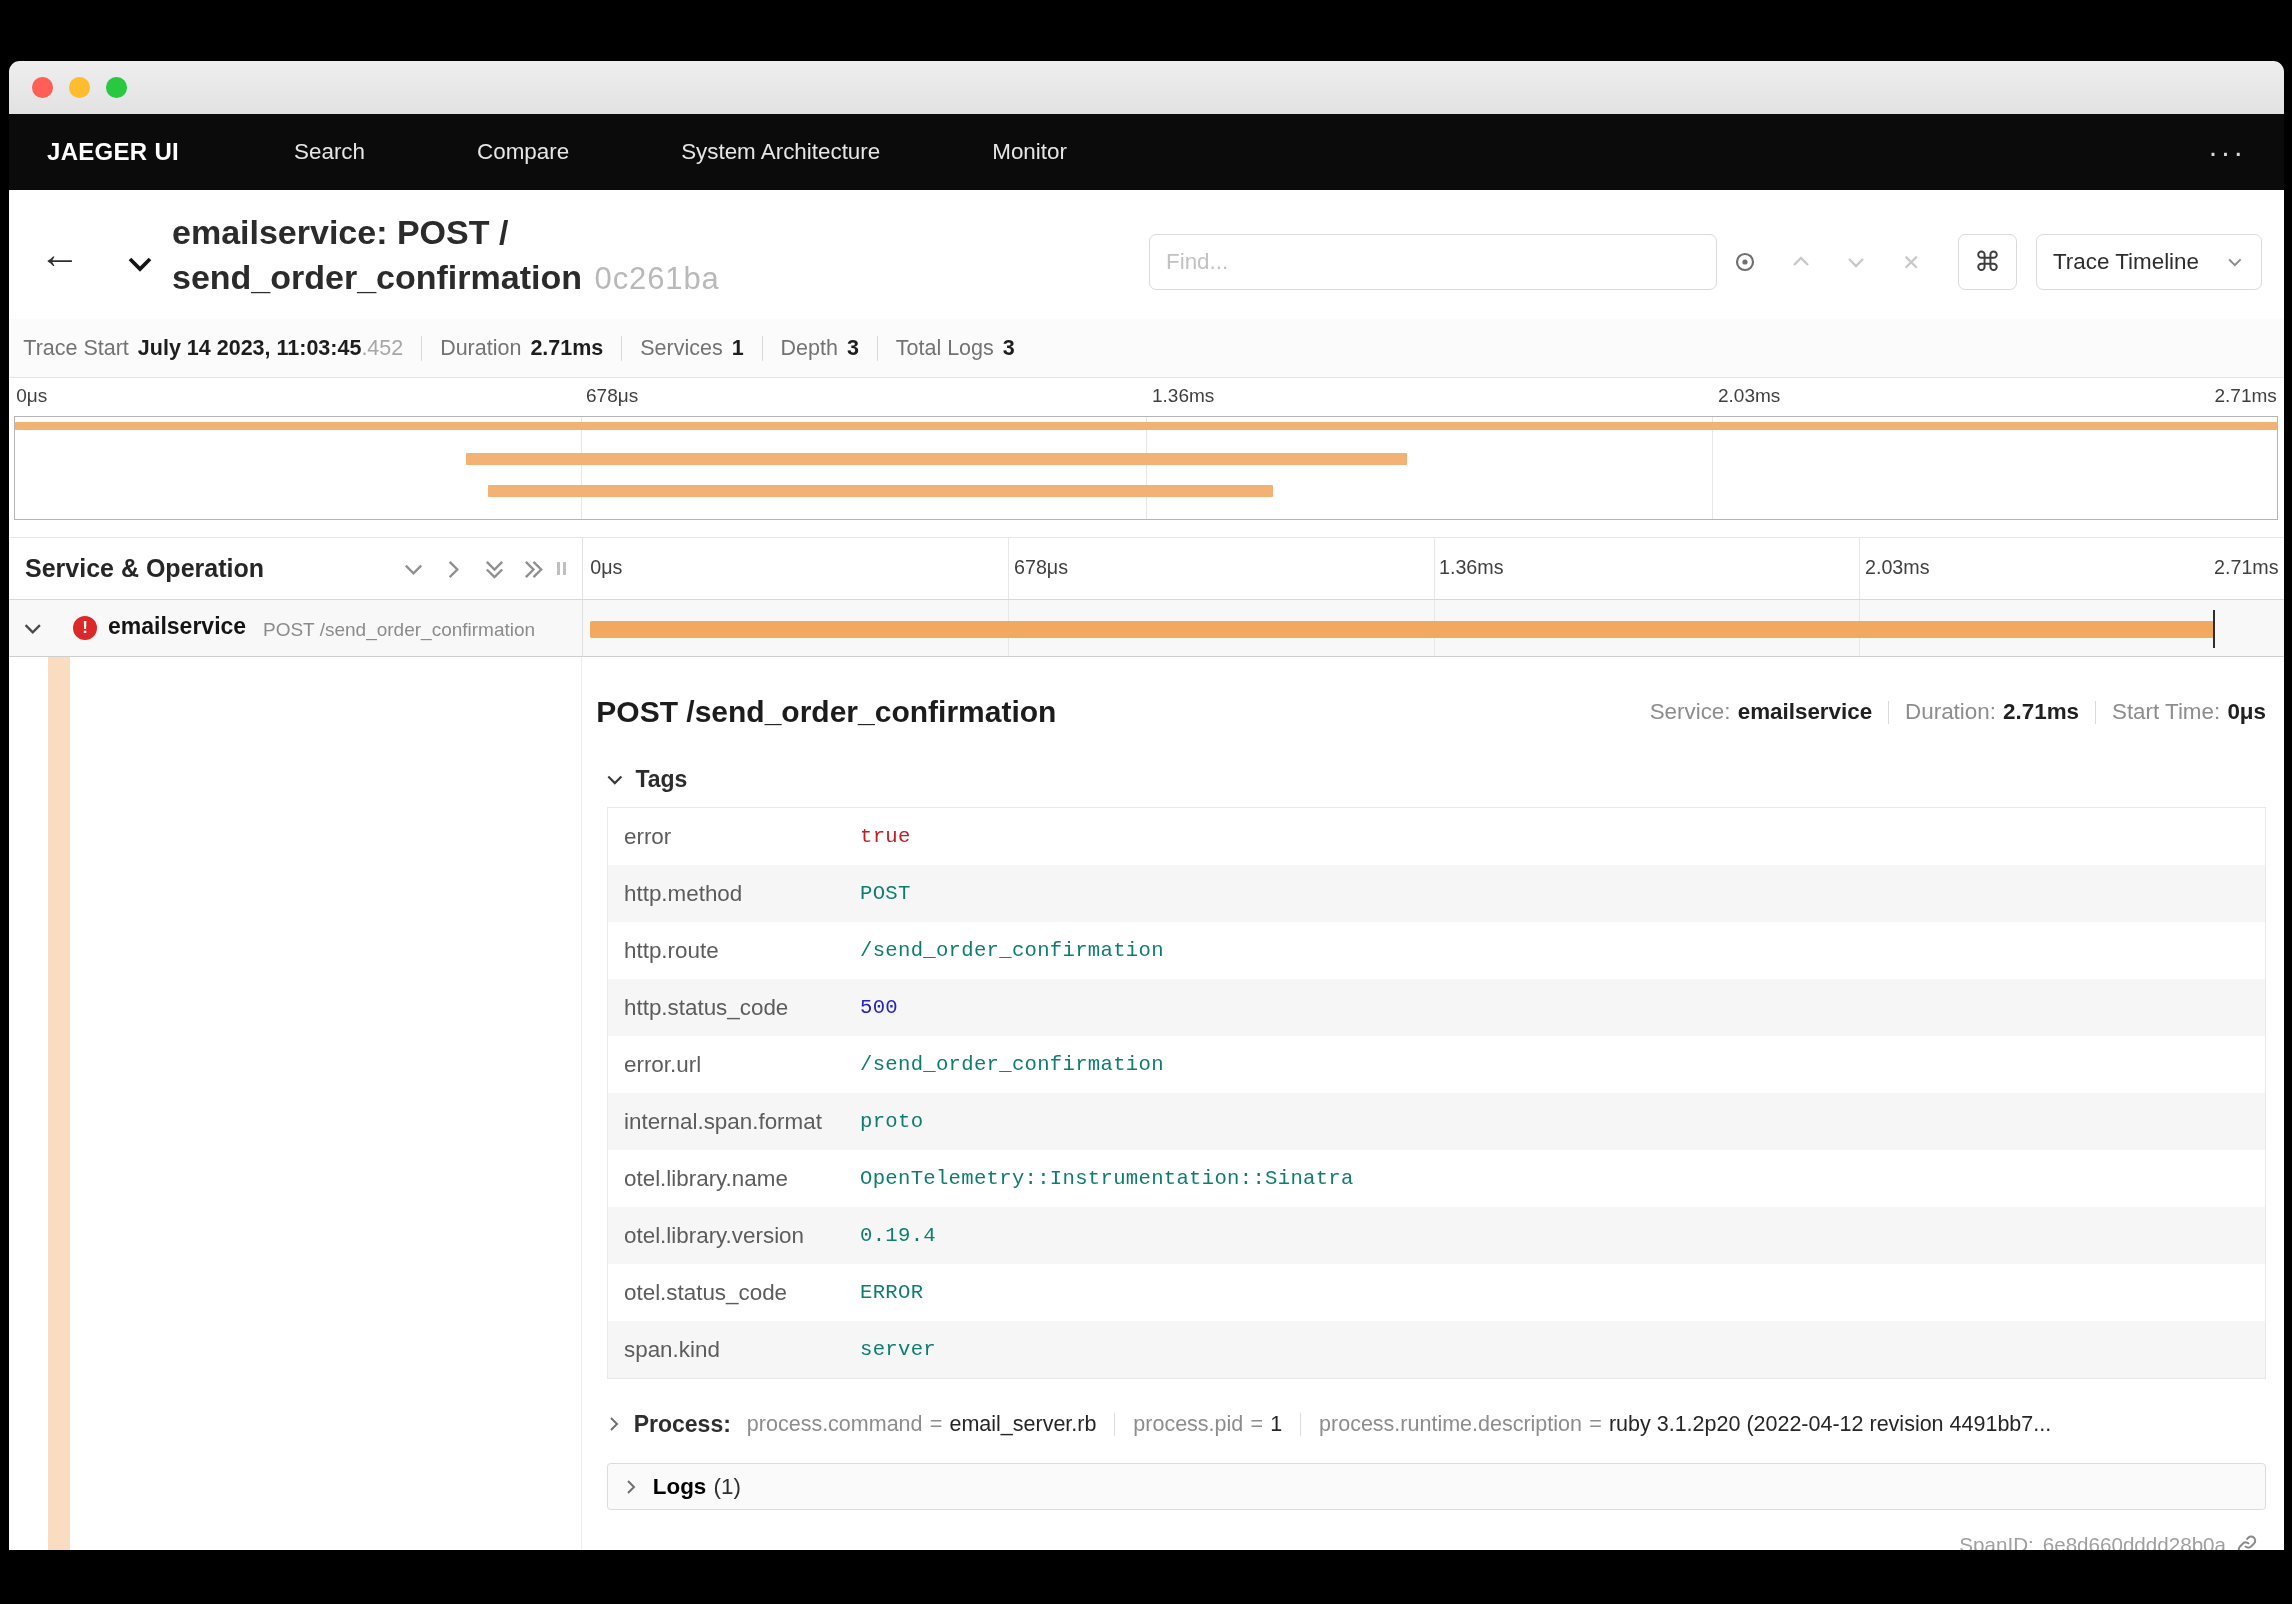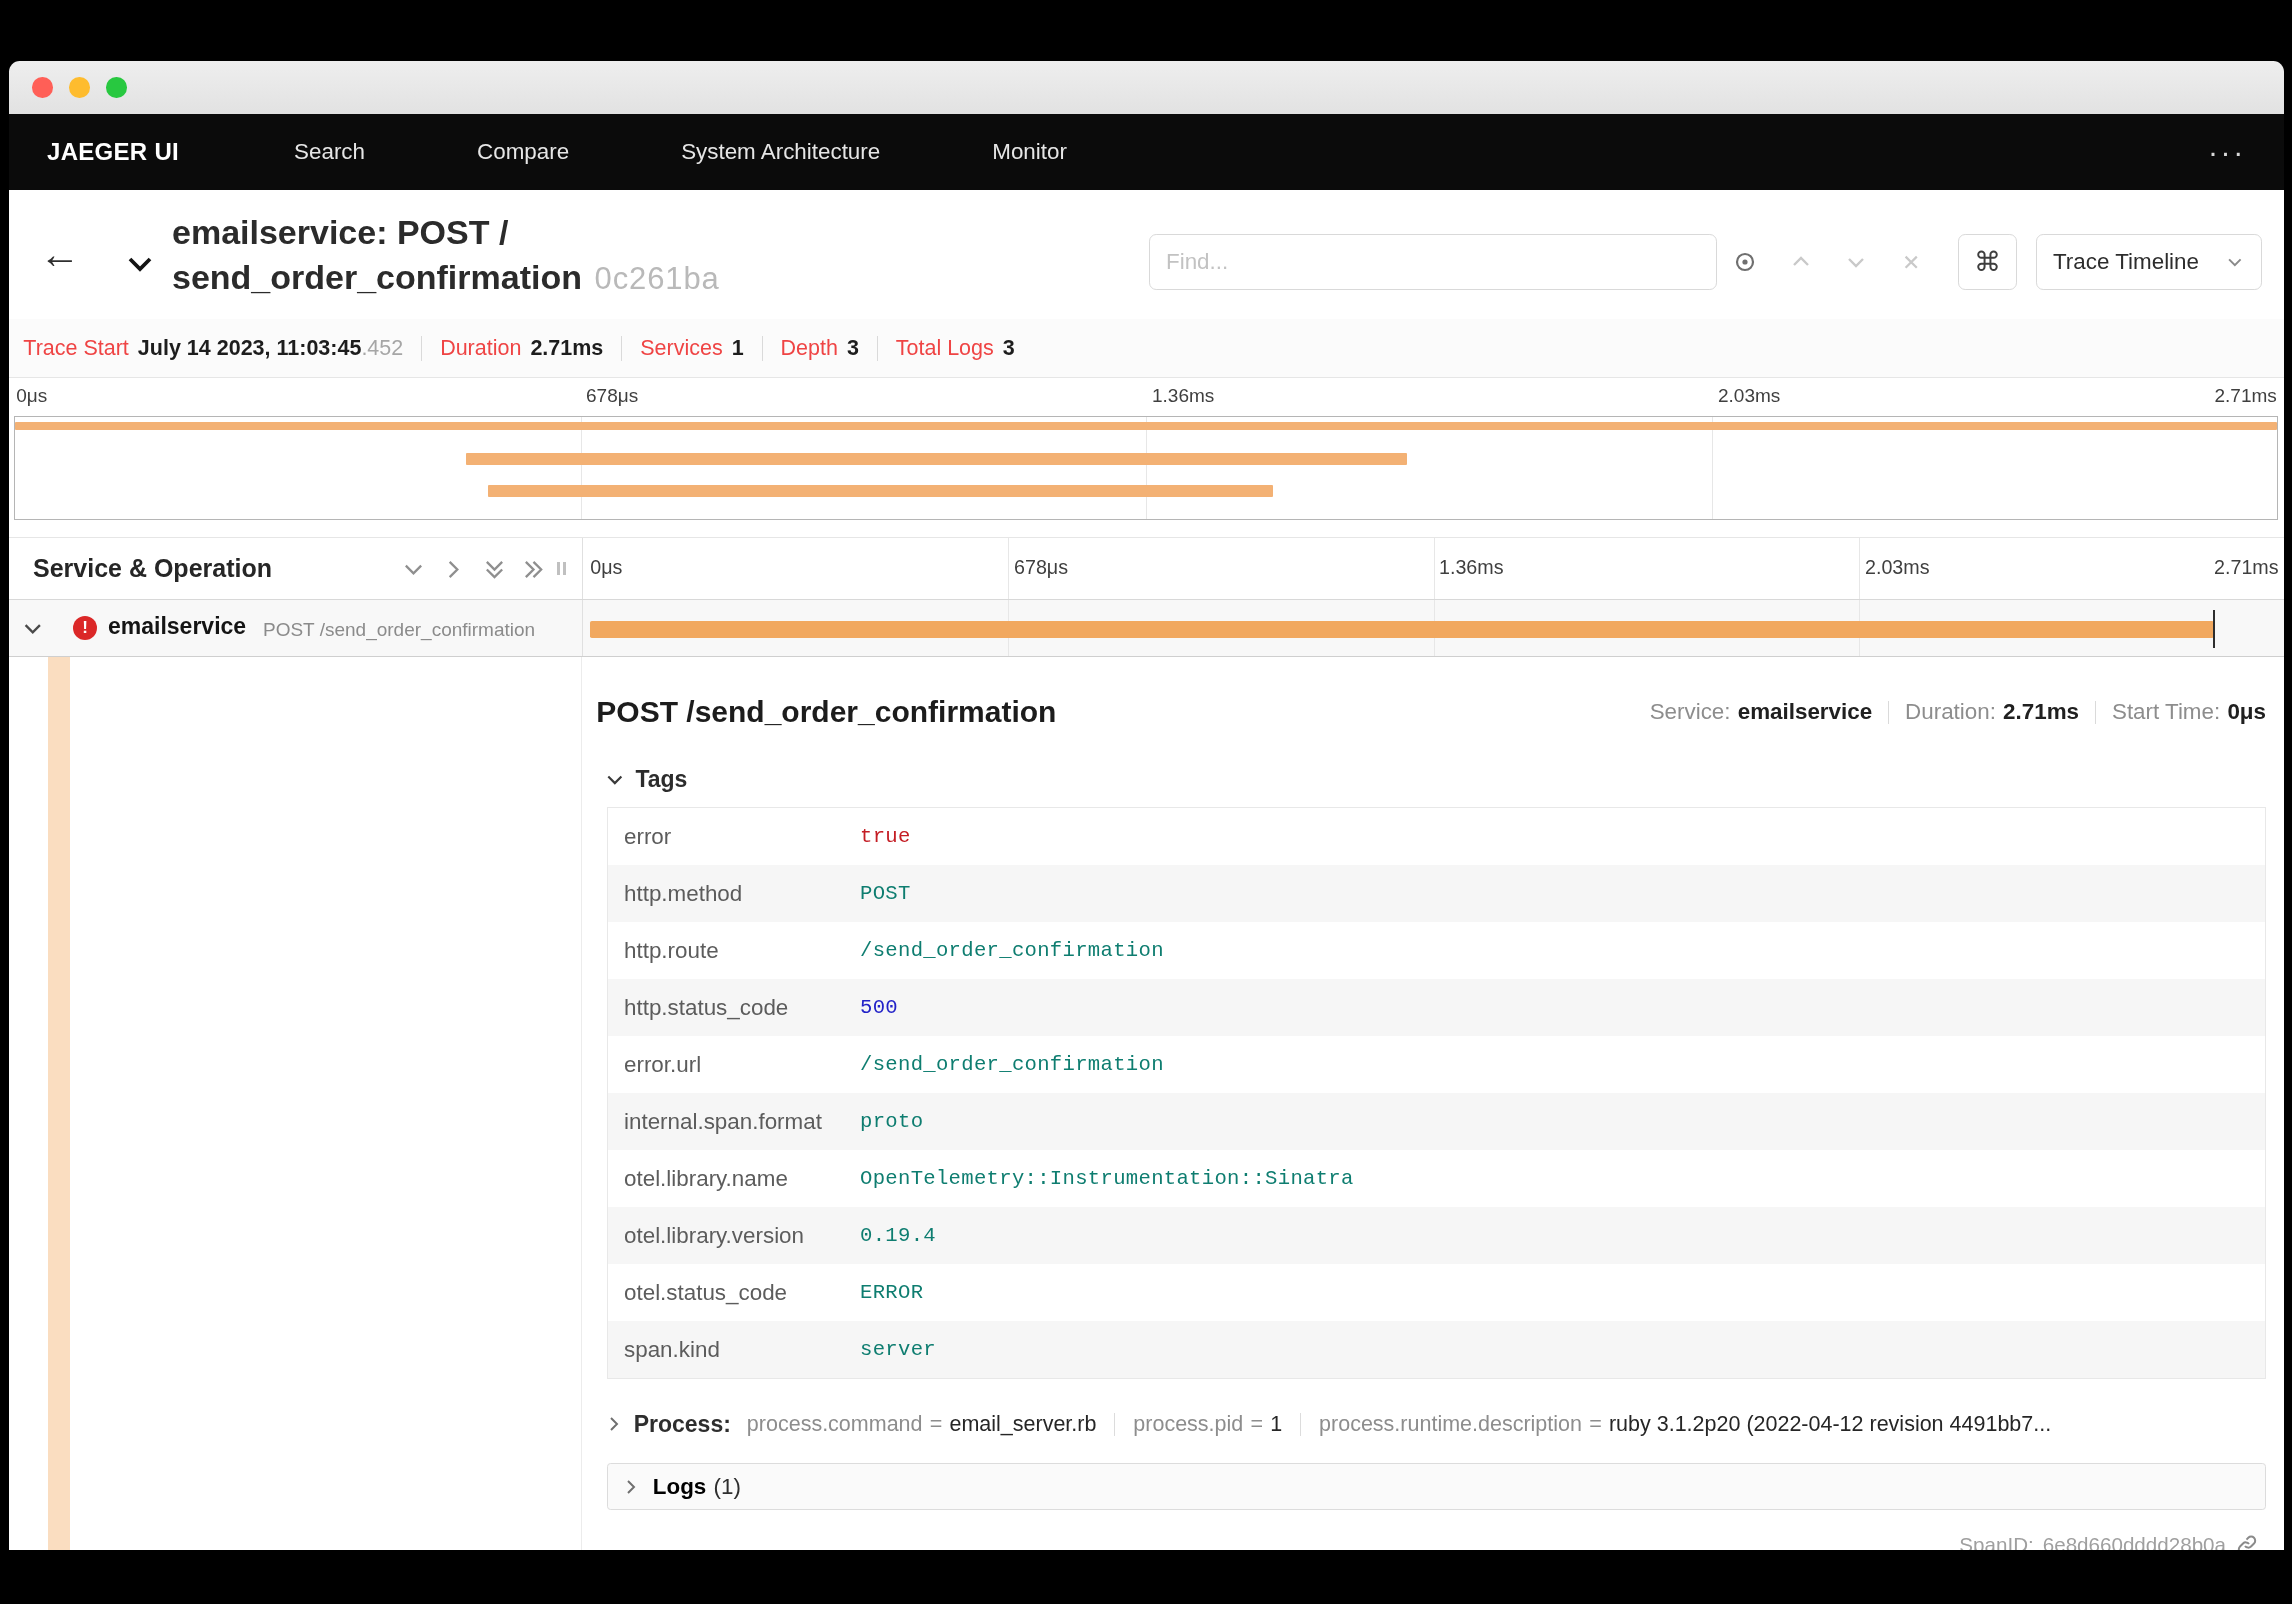--- a/index.html
+++ b/index.html
@@ -44,40 +44,40 @@
            box-sizing:border-box;display:flex;align-items:center;justify-content:center;font-size:27px;color:#3d3d3d;
            background:#fff;cursor:pointer;}
   .view-dd{position:absolute;left:2027px;top:44px;width:226px;height:56px;border:1.8px solid #d9d9d9;border-radius:7.2px;
            box-sizing:border-box;display:flex;align-items:center;justify-content:space-between;padding:0 16px;
            font-size:22.4px;color:#2d2d2d;background:#fff;cursor:pointer;}
   .dd-caret{color:#8a8a8a;width:19.7px;height:19.7px;}
 
   
   .summary{position:absolute;left:0;top:129px;width:100%;height:59px;background:#fbfbfb;border-bottom:0.9px solid #e6e6e6;
            display:flex;align-items:center;padding-left:14.3px;box-sizing:border-box;font-size:21.5px;white-space:nowrap;}
-  .sum-label{color:#ef4444;margin-right:9px;}
+  .sum-label{color:#737373;margin-right:9px;}
   .sum-value{color:#1d1d1d;font-weight:700;}
   .sum-suffix{color:#a6a6a6;font-weight:400;}
   .sum-div{width:0.9px;height:25px;background:#dadada;margin:0 18px;}
 
   
   .minimap{position:absolute;left:0;top:188px;width:100%;height:159px;background:#fff;}
   .mm-label{position:absolute;top:7.2px;font-size:19px;color:#3f3f3f;}
   .mm-canvas{position:absolute;left:5.4px;top:38px;width:2262px;height:102px;border:0.9px solid #b5b5b5;cursor:col-resize;}
   .mm-grid{position:absolute;top:0;bottom:0;width:0.9px;background:#e7e7e7;}
   .mm-span{position:absolute;background:#f3b174;border-radius:0.9px;}
   .mm-s0{top:5.4px;height:8px;}
   .mm-s1{top:36px;height:11.6px;}
   .mm-s2{top:68px;height:11.6px;}
 
   
   .tl-header{position:absolute;left:0;top:347px;width:100%;height:63px;border-top:0.9px solid #e6e6e6;
              border-bottom:0.9px solid #d8d8d8;box-sizing:border-box;background:#fff;}
   .tlh-left{position:absolute;left:0;top:0;width:573px;height:100%;display:flex;align-items:center;
-            padding-left:24px;box-sizing:border-box;}
+            padding-left:16px;box-sizing:border-box;}
   .tlh-title{font-size:25px;font-weight:700;color:#262626;}
   .tlh-icon{position:absolute;top:19.7px;width:23px;height:23px;color:#8f8f8f;cursor:pointer;}
   .tlh-grip{position:absolute;left:548px;top:24px;display:flex;gap:3.6px;cursor:col-resize;}
   .tlh-grip span{display:block;width:2.7px;height:13.4px;background:#c0c0c0;}
   .tl-right{position:absolute;left:573px;top:0;right:0;height:100%;border-left:0.9px solid #e0e0e0;}
   .tick{position:absolute;top:18px;font-size:19.7px;color:#3f3f3f;}
   .tl-grid{position:absolute;top:0;bottom:0;width:0.9px;background:#e7e7e7;}
 
   
   .span-row{position:absolute;left:0;top:410px;width:100%;height:57px;background:#f8f8f8;

